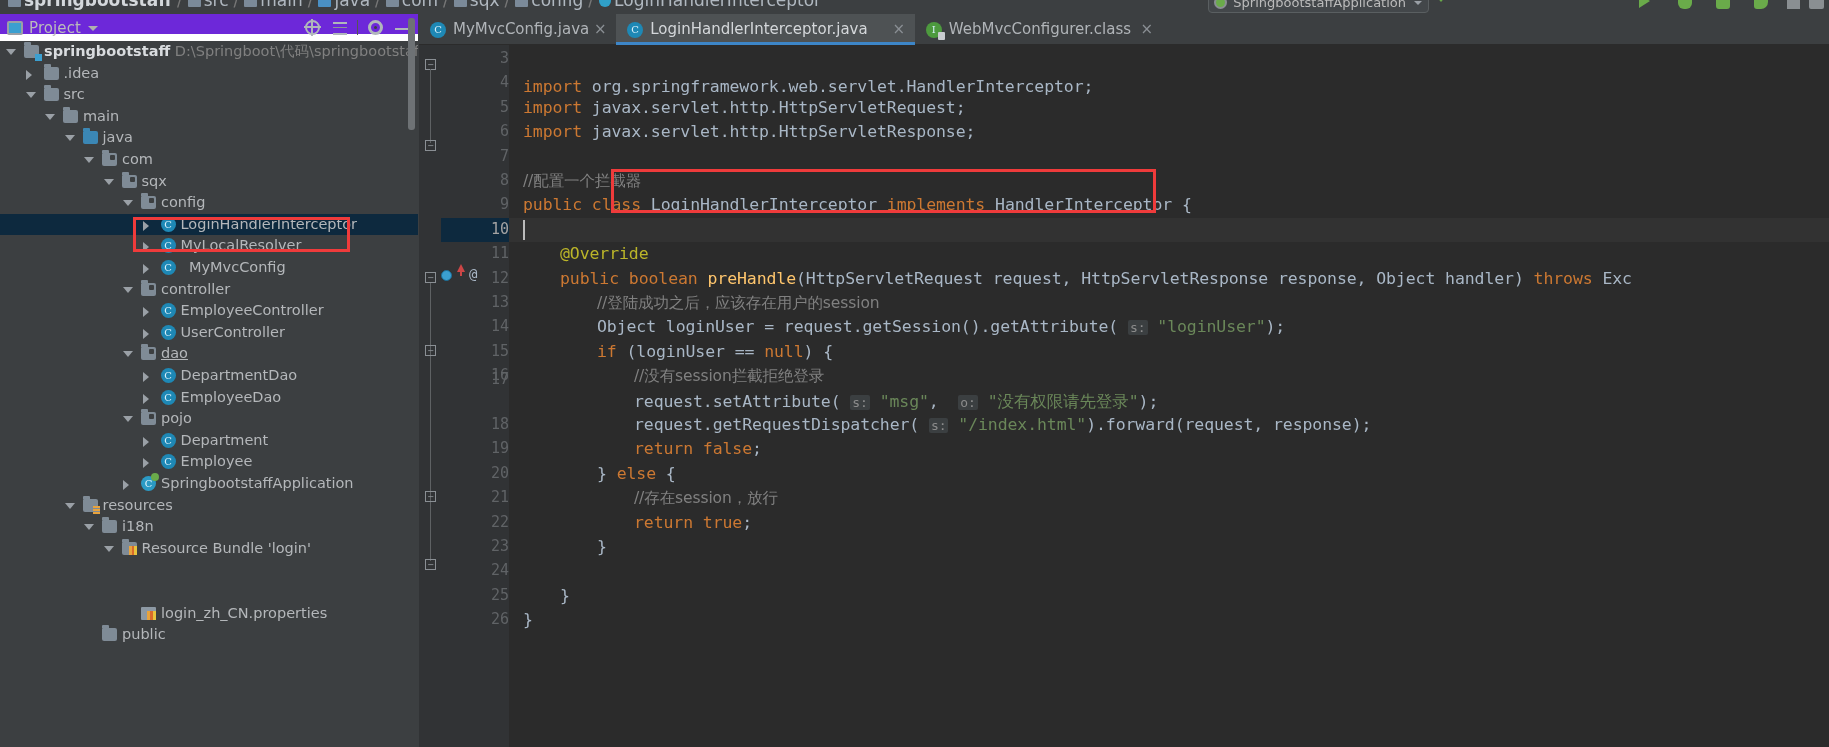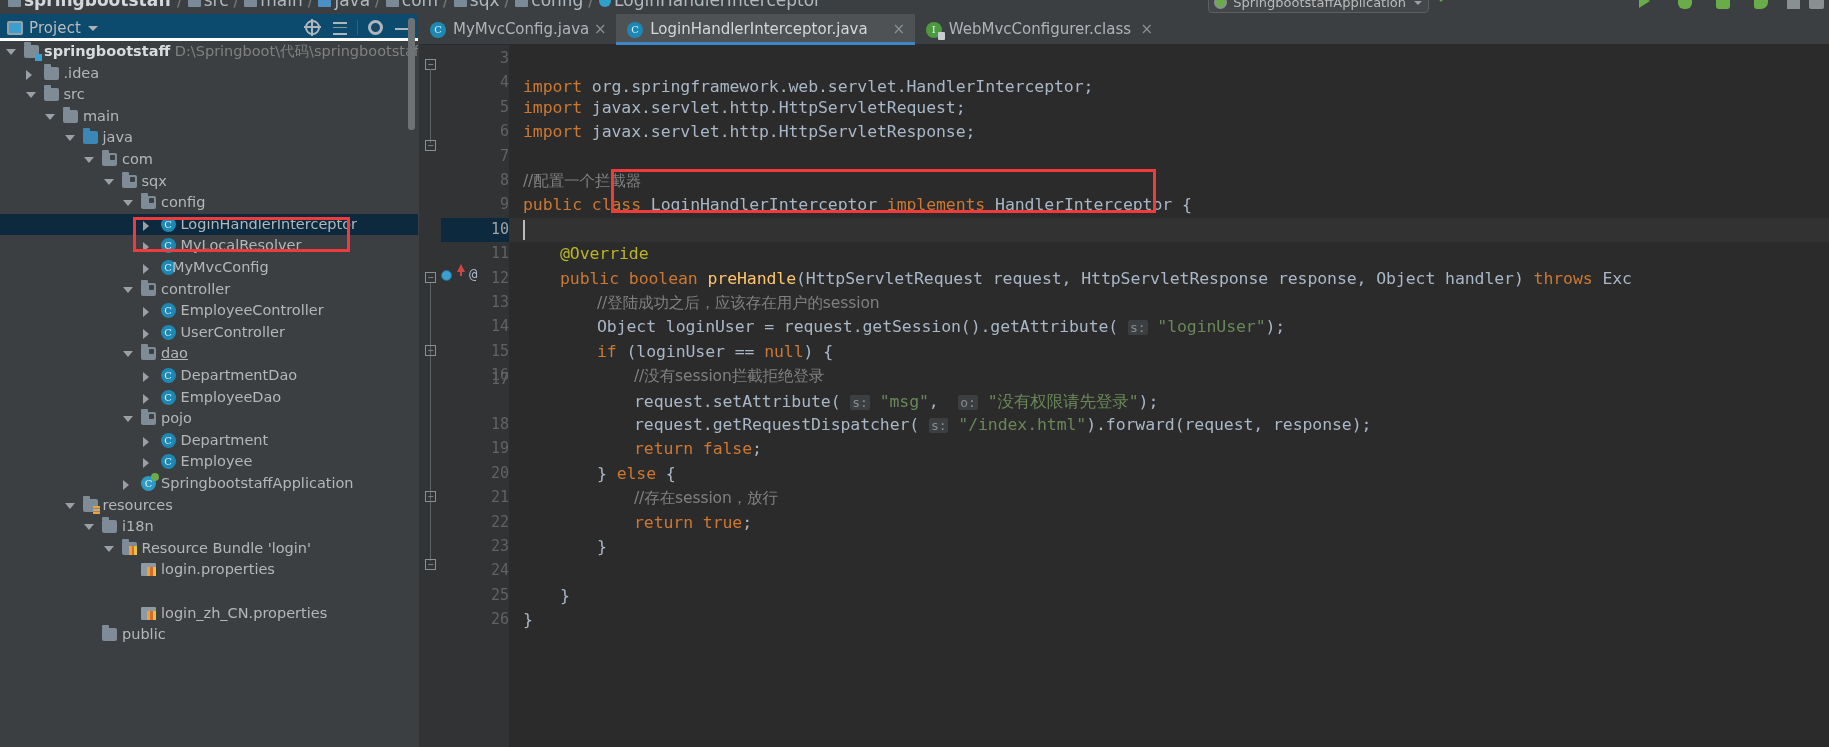--- a/index.html
+++ b/index.html
@@ -63,21 +63,21 @@
   }
   .tb-mini { width: 15px; height: 13px; background: #8a8f92; border-radius: 2px; }
 
   
   .proj-panel {
     position: absolute; left: 0; top: 14px; width: 418px; height: 733px;
     background: #3c3f41; border-right: 1px solid #2b2b2b;
   }
   .proj-header {
     position: relative; height: 27px; width: 418px;
-    border-bottom: 3px solid #ffffff; background: #0c4a6e;
+    border-bottom: 7px solid #ffffff; background: #6d28d9;
   }
   .proj-title {
     position: absolute; left: 29px; top: 5px;
     font-size: 15px; color: #bbbbbb; letter-spacing: .1px;
   }
   .proj-winicon {
     position: absolute; left: 7px; top: 7px; width: 16px; height: 14px;
     border: 2px solid #9aa0a6; border-radius: 2px;
   }
   .proj-winicon i { display:block; width:100%; height:100%; background:#3b9fd0; }
@@ -420,21 +420,21 @@
           <div class="lbl" style="left: 180.5px;">LoginHandlerInterceptor</div>
         </div>
         <div class="trow" style="top: 194.4px; position: absolute; left: 0px; width: 418px;">
           <div class="arrow closed" style="left: 142.5px;"></div>
           <div class="ic cls" style="left: 160.5px;">C</div>
           <div class="lbl" style="left: 180.5px;">MyLocalResolver</div>
         </div>
         <div class="trow" style="top: 216px; position: absolute; left: 0px; width: 418px;">
           <div class="arrow closed" style="left: 142.5px;"></div>
           <div class="ic cls" style="left: 160.5px;">C</div>
-          <div class="lbl" style="left: 172px;">MyMvcConfig</div>
+          <div class="lbl" style="left: 189px;">MyMvcConfig</div>
         </div>
         <div class="trow" style="top: 237.6px; position: absolute; left: 0px; width: 418px;">
           <div class="arrow open" style="left: 123px;"></div>
           <div class="ic folder pkg" style="left: 141px;"></div>
           <div class="lbl" style="left: 161px;">controller</div>
         </div>
         <div class="trow" style="top: 259.2px; position: absolute; left: 0px; width: 418px;">
           <div class="arrow closed" style="left: 142.5px;"></div>
           <div class="ic cls" style="left: 160.5px;">C</div>
           <div class="lbl" style="left: 180.5px;">EmployeeController</div>
@@ -486,24 +486,20 @@
         </div>
         <div class="trow" style="top: 475.2px; position: absolute; left: 0px; width: 418px;">
           <div class="arrow open" style="left: 84px;"></div>
           <div class="ic folder" style="left: 102px;"></div>
           <div class="lbl" style="left: 122px;">i18n</div>
         </div>
         <div class="trow" style="top: 496.8px; position: absolute; left: 0px; width: 418px;">
           <div class="arrow open" style="left: 103.5px;"></div>
           <div class="ic bundle" style="left: 121.5px;"></div>
           <div class="lbl" style="left: 141.5px;">Resource Bundle 'login'</div>
-        </div>
-        <div class="trow" style="top: 518.4px; position: absolute; left: 0px; width: 418px;">
-          <div class="ic props" style="left: 141px;"></div>
-          <div class="lbl" style="left: 161px;">login.properties</div>
         </div>
         <div class="trow" style="top: 583.2px; position: absolute; left: 0px; width: 418px;">
           <div class="ic folder" style="left: 102px;"></div>
           <div class="lbl" style="left: 122px;">public</div>
         </div>
         <div class="trow" style="top: 561.6px; position: absolute; left: 0px; width: 418px;">
           <div class="ic props" style="left: 141px;"></div>
           <div class="lbl" style="left: 161px;">login_zh_CN.properties</div>
         </div>
       </div>

